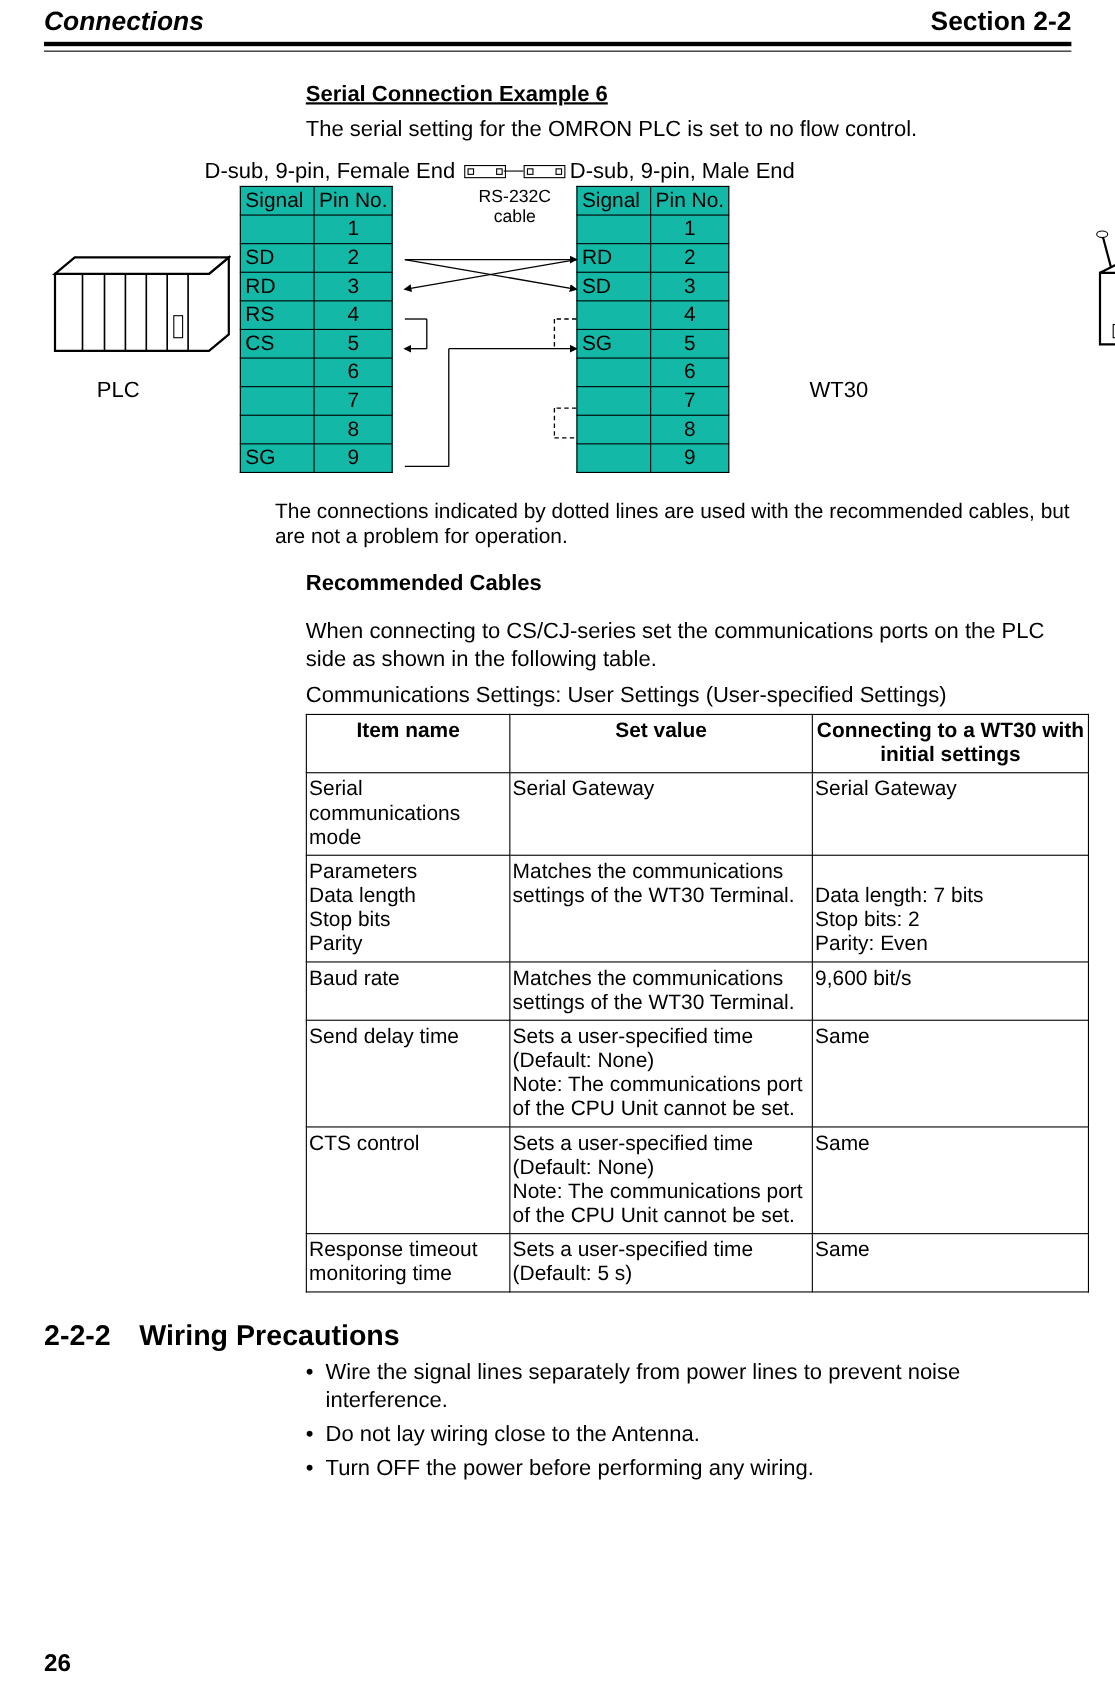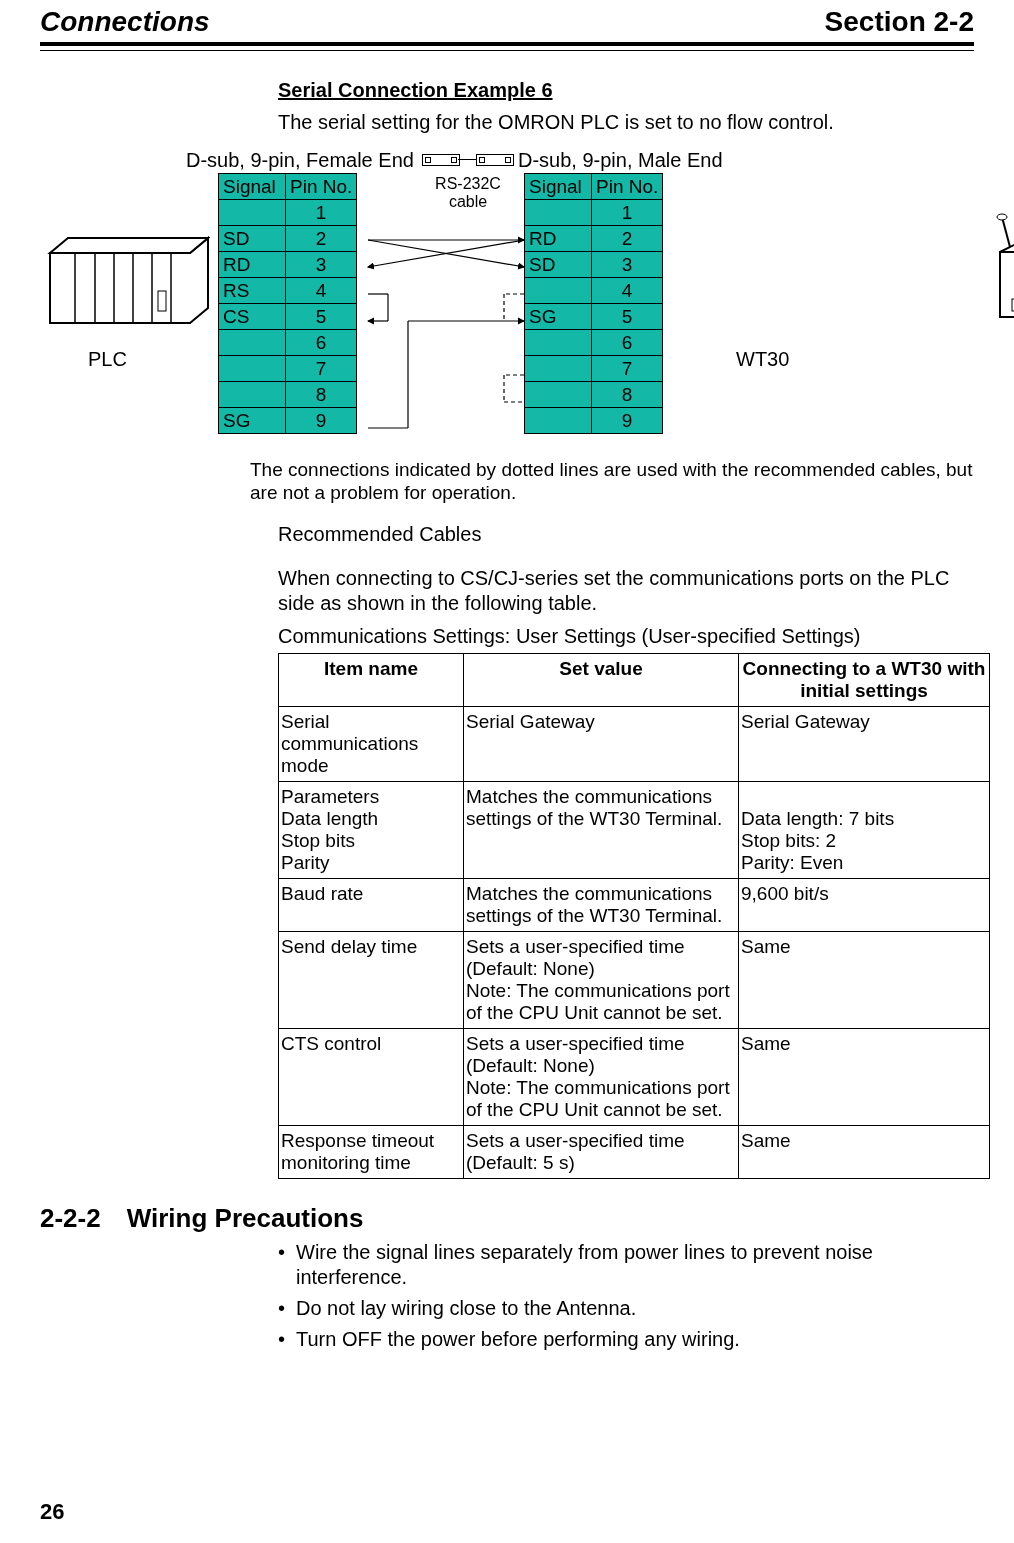--- a/index.html
+++ b/index.html
@@ -13,21 +13,21 @@
     width: 1014px;
     min-height: 1543px;
     position: relative;
     padding: 0 40px 0 40px;
     box-sizing: border-box;
   }
   .header-row {
     display: flex;
     justify-content: space-between;
     align-items: baseline;
-    font-size: 28px;
+    font-size: 24px;
     font-weight: bold;
     padding-top: 6px;
   }
   .header-left { font-style: italic; }
   .header-rule {
     margin-top: 4px;
     border: none;
     border-top: 4px solid #000;
     border-bottom: 1px solid #000;
     height: 4px;
@@ -107,21 +107,21 @@
     height: 130px;
   }
   .note-under {
     margin-top: 6px;
     font-size: 19px;
     line-height: 1.2;
   }
 
   
   .rec-head {
-    font-weight: normal;
+    font-weight: bold;
     font-size: 20px;
     margin-top: 18px;
   }
   .rec-table {
     border-collapse: collapse;
     margin-top: 4px;
     font-size: 19px;
   }
   .rec-table th, .rec-table td {
     border: 1px solid #000;

